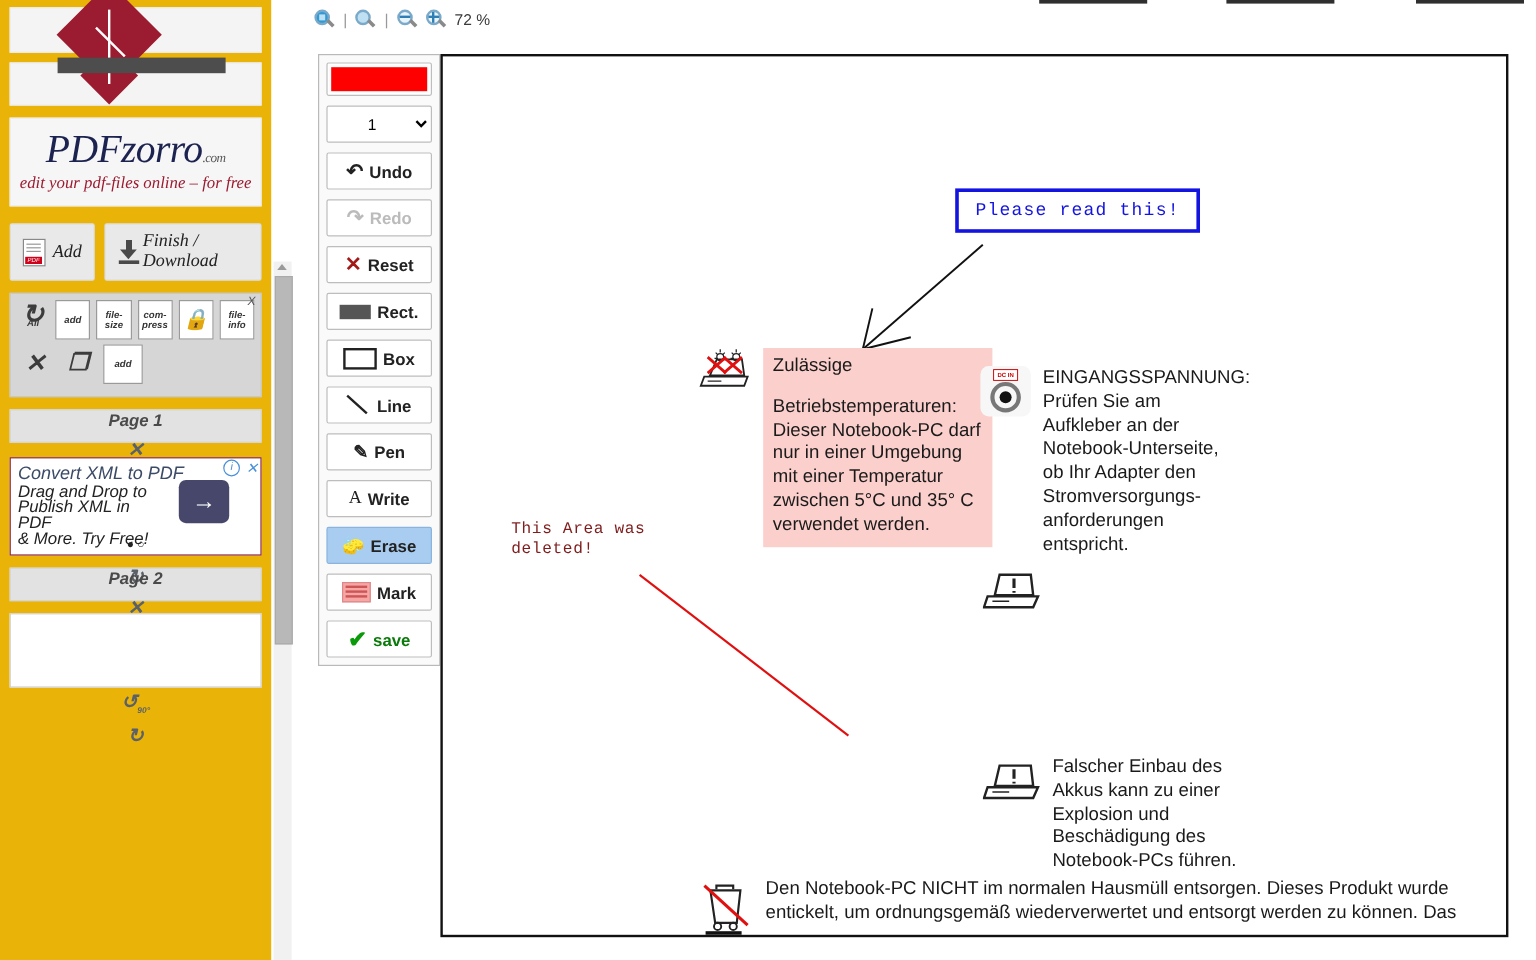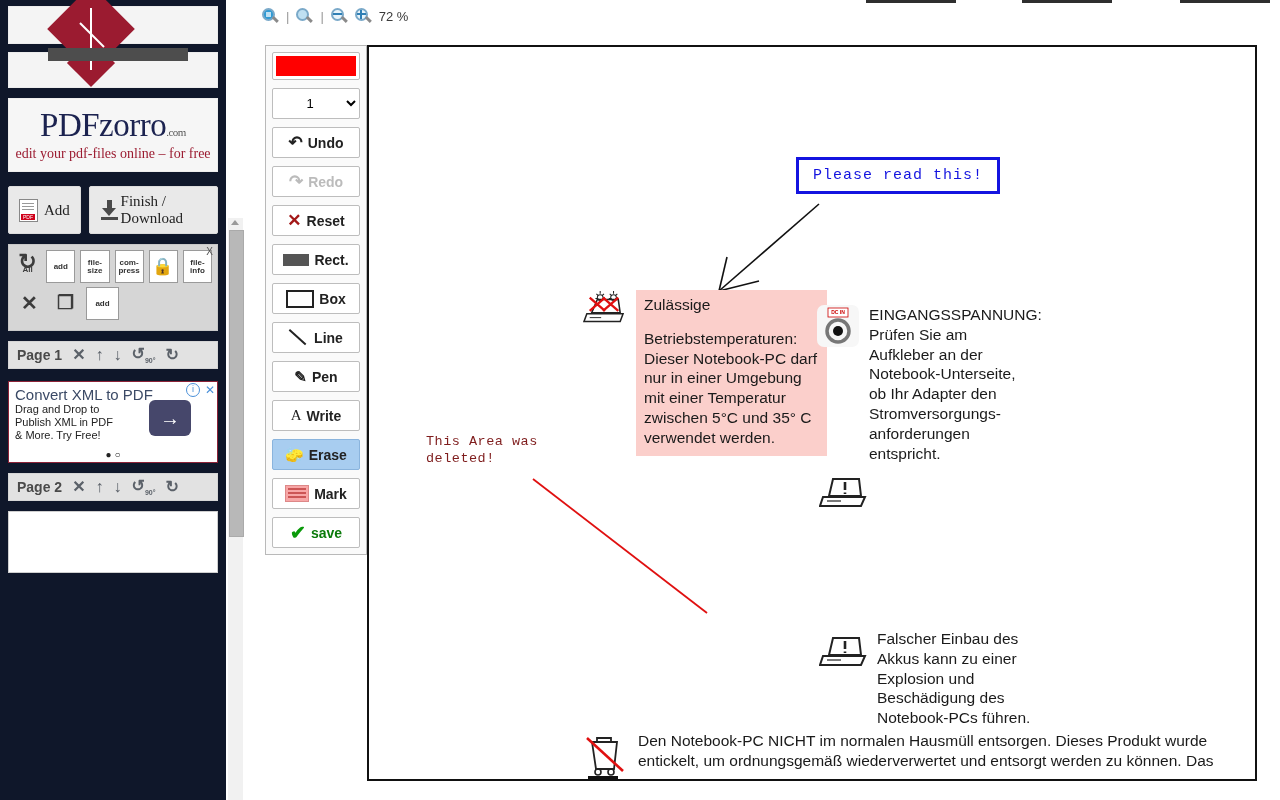--- a/index.html
+++ b/index.html
@@ -7,21 +7,21 @@
   body{
     width:1280px;height:800px;overflow:hidden;
     background:#ffffff;
     font-family:"Liberation Sans",sans-serif;
     font-size:13px;color:#333;
     position:relative;
   }
   
   #sidebar{
     position:absolute;left:0;top:0;width:226px;height:800px;
-    background:#0f172a;overflow:hidden;
+    background:#eab308;overflow:hidden;font-style:italic;
   }
   .banner-slot{
     margin:6px 8px 0 8px;background:#f4f4f4;border:1px solid #ececec;
     height:36px;
   }
   .banner-slot.b2{height:34px;margin-top:8px;}
   #logo-wrap{position:relative;margin:10px 8px 0 8px;height:72px;
     background:#f6f6f6;border:1px solid #ededed;
     display:flex;flex-direction:column;align-items:center;justify-content:center;}
   .logo-text{font-family:"Liberation Serif",serif;color:#1c2350;
@@ -63,21 +63,21 @@
   .ft{width:31px;height:31px;background:#fff;border:1px solid #9a9a9a;
      display:flex;flex-direction:column;align-items:center;justify-content:center;
      font-size:8px;line-height:8px;color:#333;text-align:center;cursor:pointer;font-weight:bold;}
   .ft.nb{background:transparent;border:none;}
   .ft-x{position:absolute;right:4px;top:1px;font-size:10px;color:#555;cursor:pointer;}
 
   
   .page-head{
     margin:10px 8px 0 8px;background:#e2e2e2;border:1px solid #d5d5d5;
     height:26px;display:flex;align-items:center;gap:10px;padding:0 8px;
-    font-weight:bold;color:#4a4a4a;font-size:14px;
+    font-weight:bold;color:#4a4a4a;font-size:14px;flex-direction:column;
   }
   .page-head .ico{font-size:16px;color:#5b6169;cursor:pointer;line-height:1;font-weight:bold;}
   .thumb{
     margin:10px 8px 0 8px;height:250px;background:#fff;border:1px solid #cfcfcf;
     position:relative;overflow:hidden;
   }
   .thumb .tiny-brand{position:absolute;right:30px;top:42px;font-size:4px;color:#666;}
   .thumb .t-title{position:absolute;left:0;right:0;top:85px;text-align:center;
      font-size:8px;font-weight:bold;color:#222;line-height:11px;}
   .thumb .t-date{position:absolute;right:26px;bottom:38px;font-size:4px;color:#444;}
@@ -85,21 +85,21 @@
   .lap .screen{position:absolute;left:16px;top:0;width:80px;height:42px;
      border:1.2px solid #8b8b8b;background:#fbfbfb;transform:skewX(-16px) skewY(4deg);}
   .lap .base{position:absolute;left:2px;top:40px;width:112px;height:18px;
      border:1.2px solid #8b8b8b;background:#f2f2f2;
      transform:perspective(60px) rotateX(52deg);}
 
   
   #ad{margin:12px 8px 0 8px;border:1px solid #8c2237;background:#fff;
      height:82px;position:relative;padding:4px 6px;box-sizing:border-box;}
   #ad .h{font-size:15px;color:#3b4a66;font-family:"Liberation Sans",sans-serif;}
-  #ad .b{font-size:11px;color:#222;line-height:13px;width:120px;}
+  #ad .b{font-size:14px;color:#222;line-height:13px;width:120px;}
   #ad .arrowbox{position:absolute;right:26px;top:18px;width:42px;height:36px;
      background:#46476b;border-radius:6px;display:flex;align-items:center;justify-content:center;
      color:#fff;font-size:20px;}
   #ad .dots{position:absolute;left:0;right:0;bottom:2px;text-align:center;font-size:10px;color:#222;}
   #ad .i{position:absolute;right:17px;top:1px;width:12px;height:12px;border:1px solid #4a90d9;
      border-radius:50%;color:#4a90d9;font-size:9px;text-align:center;line-height:11px;cursor:pointer;}
   #ad .x{position:absolute;right:2px;top:1px;color:#4a90d9;font-size:12px;cursor:pointer;}
 
   
   #side-scroll{position:absolute;left:228px;top:218px;width:15px;height:582px;background:#f1f1f1;}

